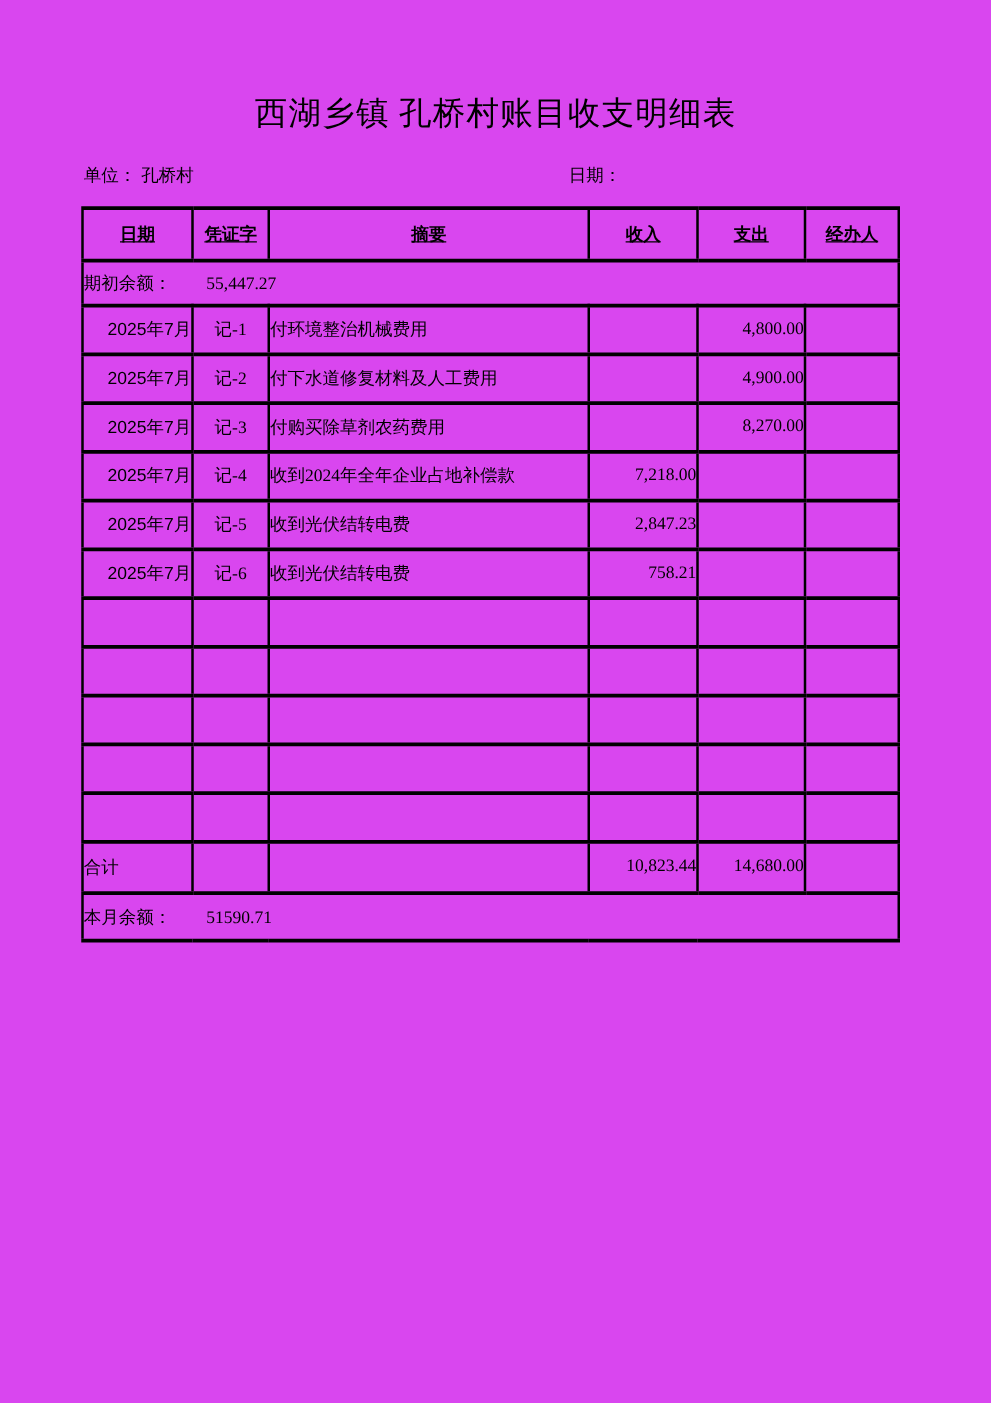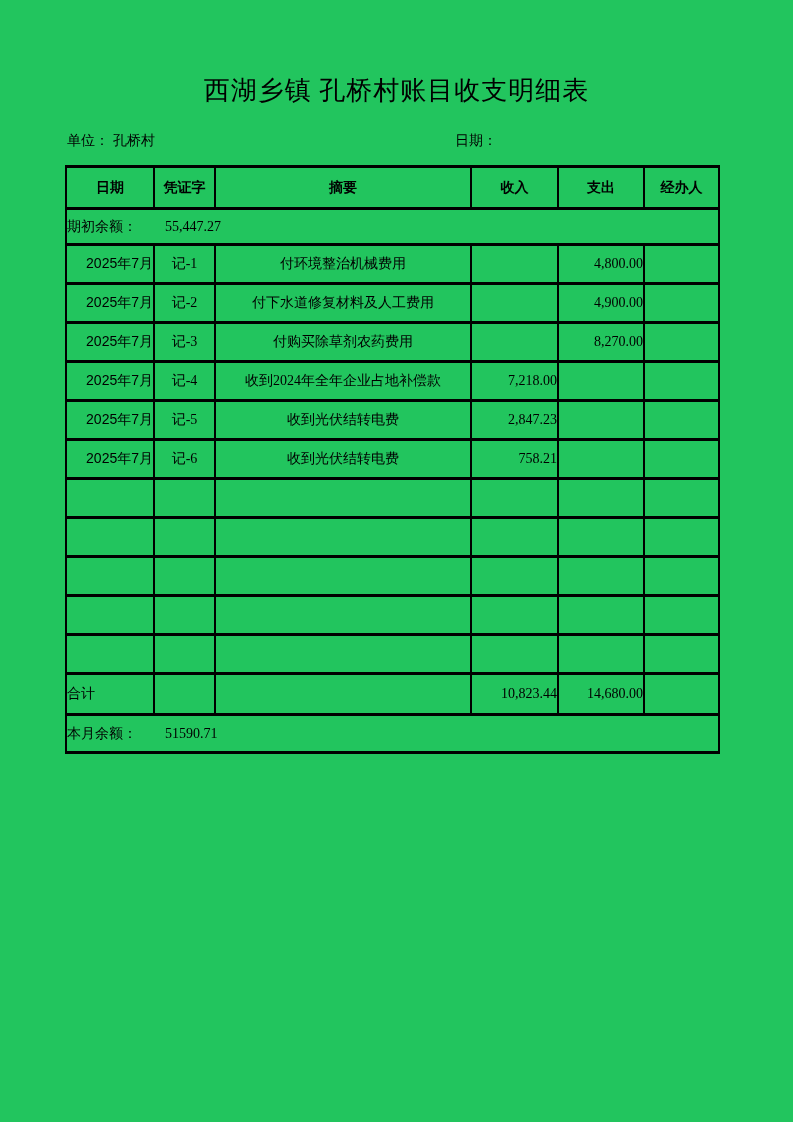--- a/index.html
+++ b/index.html
@@ -1,37 +1,37 @@
 <!DOCTYPE html>
 <html><head>
 <meta charset="utf-8">
 <style>
   html,body{margin:0;padding:0;background:#fff;}
   body{width:793px;height:1122px;color:#000;
        font-family:"Liberation Serif","DejaVu Serif",serif;}
-  .page{position:relative;width:793px;height:1122px;overflow:hidden;background:#22c55e;}
+  .page{position:relative;width:793px;height:1122px;overflow:hidden;background:#d946ef;}
   .title{margin:0;padding-top:76px;text-align:center;font-size:26px;font-weight:normal;
          letter-spacing:1px;line-height:30px;}
   .meta{position:relative;margin:26px 0 0 67px;width:653px;height:20px;font-size:14px;}
   .unit-value{margin-left:4px;}
   .date-label{position:absolute;left:388px;top:0;}
   table.ledger{border-collapse:collapse;table-layout:fixed;width:653px;margin:13px 0 0 65px;}
   .ledger th,.ledger td{border:2px solid #000;border-top-width:3px;border-bottom-width:3px;
          padding:0;font-size:14px;overflow:hidden;white-space:nowrap;}
   .ledger th{font-weight:bold;font-family:"Liberation Sans","DejaVu Sans",sans-serif;
          text-align:center;}
-  .r-head{height:42px;}
+  .r-head{height:42px;text-decoration:underline;}
   .r-open{height:36px;}
   .r-data{height:39px;}
   .r-total{height:41px;}
   .r-close{height:38px;}
   .c-date{text-align:right;padding-right:3px;
           font-family:"Liberation Sans","DejaVu Sans",sans-serif;}
   .c-voucher{text-align:center;}
-  .c-summary{text-align:center;margin-left:44px;}
+  .c-summary{margin-left:44px;}
   .c-num{text-align:right;padding-right:5px;}
   .merged-cell{text-align:left;padding-left:415px;}
   .bal-value{margin-left:28px;}
   .total-label-cell{font-size:20px;text-align:left;padding-left:3px;
           font-family:"Liberation Sans","DejaVu Sans",sans-serif;font-weight:normal;}
 </style>
 </head>
 <body>
 
 <div class="page">

